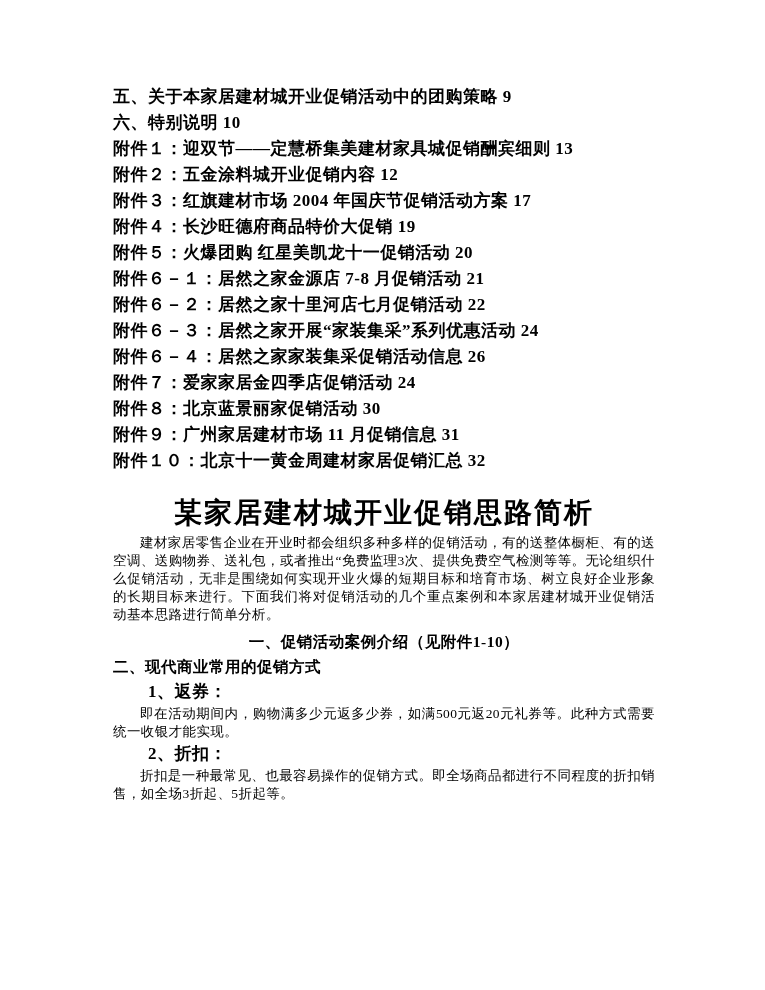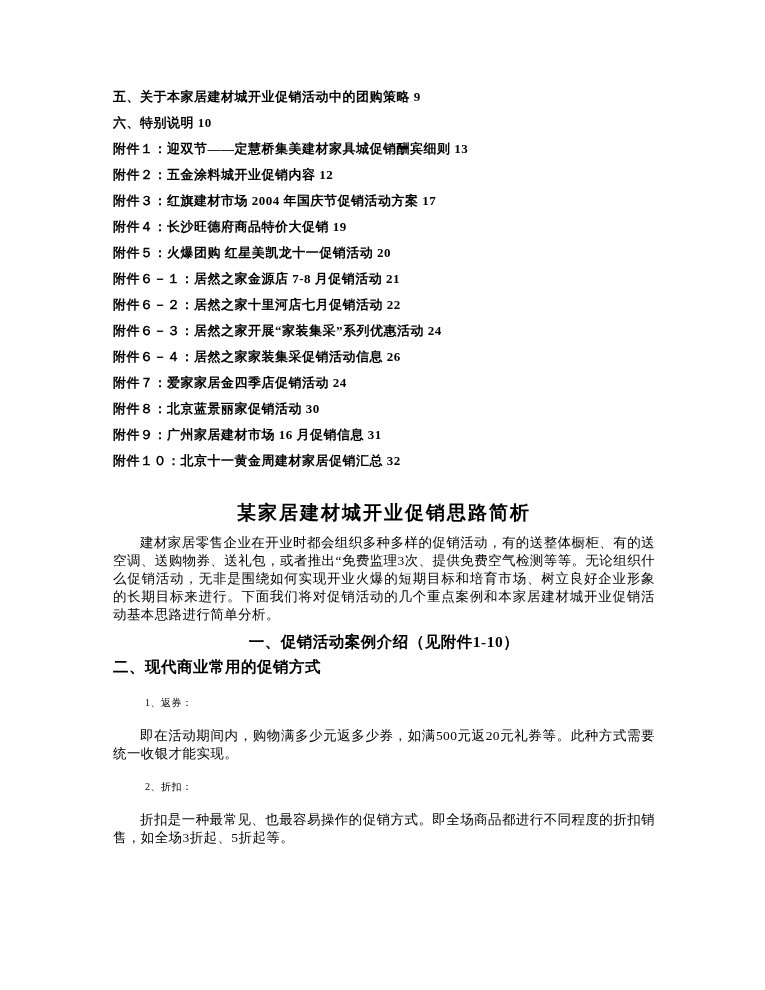--- a/index.html
+++ b/index.html
@@ -19,31 +19,31 @@
     width: 765px;
     height: 990px;
     padding: 84px 110px 0 113px;
     background: #ffffff;
   }
   
   .toc {
     margin: 0;
   }
   .toc-line {
-    font-size: 13px;
+    font-size: 17px;
     font-weight: bold;
     line-height: 26px;
     white-space: nowrap;
     letter-spacing: 0.5px;
   }
   
   .article-title {
     margin-top: 22px;
     text-align: center;
-    font-size: 19px;
+    font-size: 28px;
     font-weight: bold;
     line-height: 34px;
     letter-spacing: 2px;
   }
   .para {
     margin: 0;
     font-size: 13.5px;
     line-height: 18px;
     text-align: justify;
     text-indent: 2em;
@@ -58,23 +58,23 @@
     font-weight: bold;
     line-height: 25px;
     letter-spacing: 0.5px;
     white-space: nowrap;
   }
   .h-major-first {
     margin-top: 5px;
     text-align: center;
   }
   .sub-label {
-    margin: 12px;
-    font-size: 10px;
-    font-weight: normal;
+    margin: 1px;
+    font-size: 17px;
+    font-weight: bold;
     line-height: 24px;
     text-indent: 2em;
     letter-spacing: 0.5px;
   }
 </style>
 </head>
 <body>
 
 <div class="page">
 
@@ -85,21 +85,21 @@
     <div class="toc-line">附件２：五金涂料城开业促销内容 12</div>
     <div class="toc-line">附件３：红旗建材市场 2004 年国庆节促销活动方案 17</div>
     <div class="toc-line">附件４：长沙旺德府商品特价大促销 19</div>
     <div class="toc-line">附件５：火爆团购 红星美凯龙十一促销活动 20</div>
     <div class="toc-line">附件６－１：居然之家金源店 7-8 月促销活动 21</div>
     <div class="toc-line">附件６－２：居然之家十里河店七月促销活动 22</div>
     <div class="toc-line">附件６－３：居然之家开展“家装集采”系列优惠活动 24</div>
     <div class="toc-line">附件６－４：居然之家家装集采促销活动信息 26</div>
     <div class="toc-line">附件７：爱家家居金四季店促销活动 24</div>
     <div class="toc-line">附件８：北京蓝景丽家促销活动 30</div>
-    <div class="toc-line">附件９：广州家居建材市场 16 月促销信息 31</div>
+    <div class="toc-line">附件９：广州家居建材市场 11 月促销信息 31</div>
     <div class="toc-line">附件１０：北京十一黄金周建材家居促销汇总 32</div>
   </div>
 
   <div class="article-title">某家居建材城开业促销思路简析</div>
 
   <p class="para para-first">建材家居零售企业在开业时都会组织多种多样的促销活动，有的送整体橱柜、有的送空调、送购物券、送礼包，或者推出“免费监理3次、提供免费空气检测等等。无论组织什么促销活动，无非是围绕如何实现开业火爆的短期目标和培育市场、树立良好企业形象的长期目标来进行。下面我们将对促销活动的几个重点案例和本家居建材城开业促销活动基本思路进行简单分析。</p>
 
   <div class="h-major h-major-first">一、促销活动案例介绍（见附件1-10）</div>
   <div class="h-major">二、现代商业常用的促销方式</div>
 

